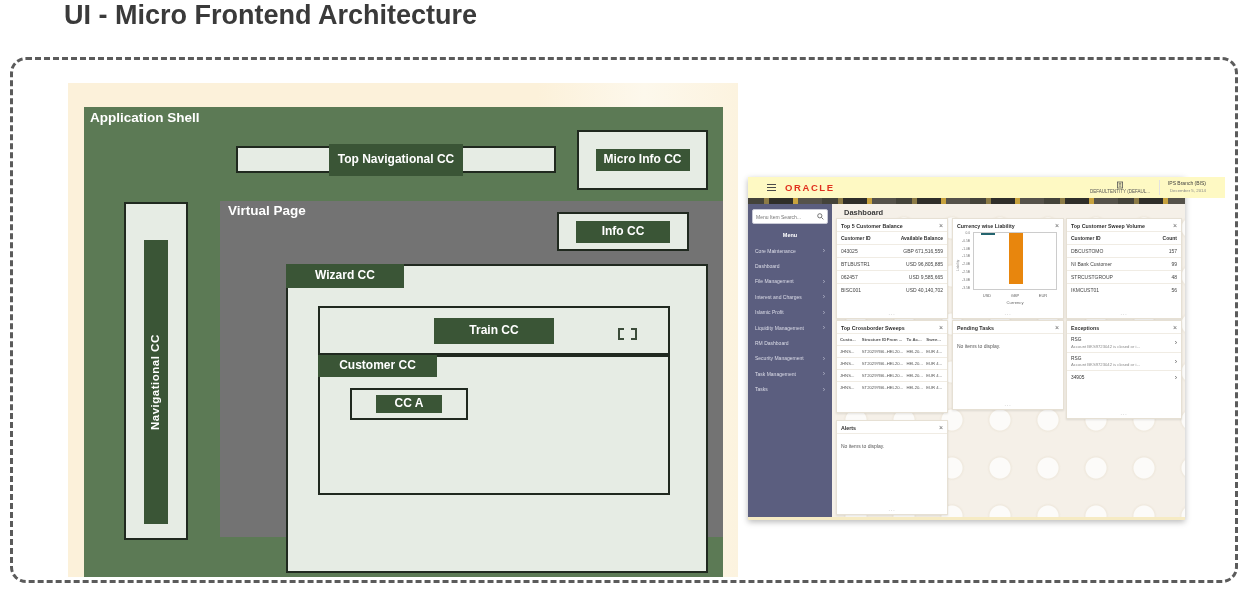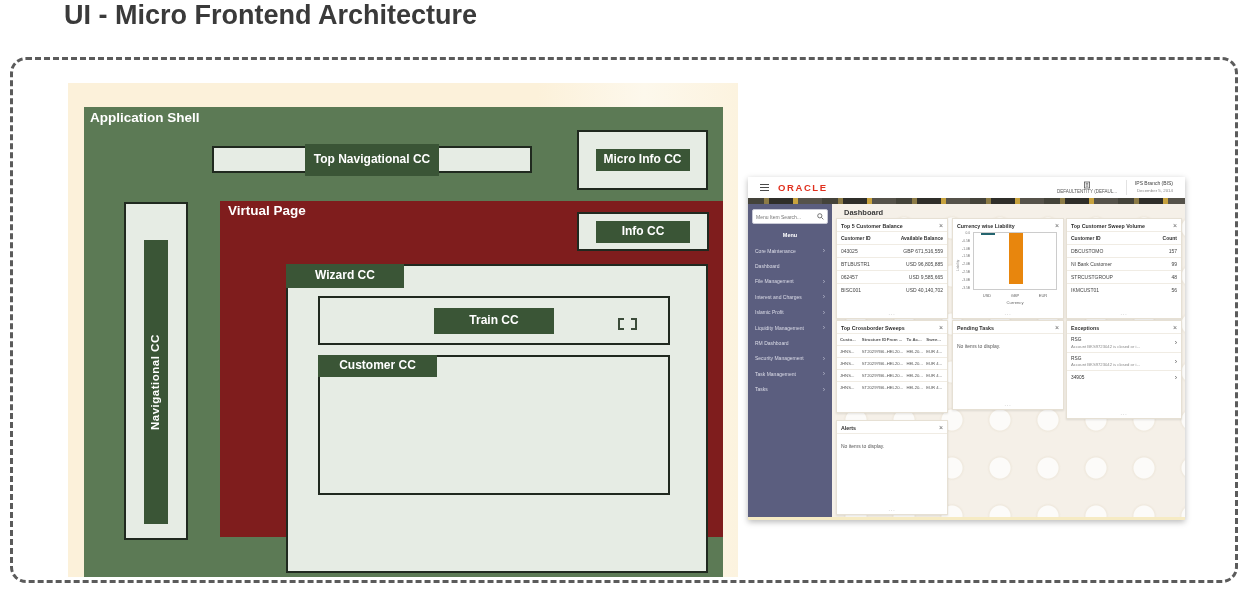--- a/index.html
+++ b/index.html
@@ -9,36 +9,36 @@
   }
   
   .slide-title{position:absolute;left:64px;top:0;margin:0;font-size:27px;font-weight:700;color:#3a3a3a}
   .frame{position:absolute;left:10px;top:57px;width:1222px;height:520px;border:3px dashed #5b5b5b;border-radius:16px}
 
   
   .diagram{position:absolute;left:68px;top:83px;width:670px;height:494px;
     background:linear-gradient(90deg,#fcf1da 0%,#fcf1da 70%,#fdf8ec 86%,#fcf3df 100%)}
   .shell{position:absolute;left:16px;top:24px;width:639px;height:470px;background:#5c7a55}
   .shell-label{position:absolute;left:6px;top:3px;font-size:13.5px;font-weight:700;color:#fff}
-  .vpage{position:absolute;left:152px;top:118px;width:503px;height:336px;background:#7f1d1d}
+  .vpage{position:absolute;left:152px;top:118px;width:503px;height:336px;background:#737373}
   .vpage-label{position:absolute;left:8px;top:2px;font-size:13.5px;font-weight:700;color:#fff}
   .obox{position:absolute;background:#e6ece4;border:2px solid #20291f;box-sizing:border-box}
   .cflex{display:flex;align-items:center;justify-content:center}
   .dlab{background:#3a5536;color:#fff;font-weight:700;font-size:12px;
     display:flex;align-items:center;justify-content:center;text-align:center;line-height:1.15}
   .tab{position:absolute;left:-2px;top:-2px}
   .vtext{writing-mode:vertical-rl;transform:rotate(180deg);font-size:11.5px;font-weight:700;color:#fff;letter-spacing:.5px;
     display:flex;align-items:center;justify-content:center}
   .dash-icon{position:absolute;right:31px;top:20px;width:15px;height:8px;border:2px dashed #3c4c3a}
 
   
   .oracle{position:absolute;left:748px;top:177px;width:437px;height:343px;background:#f4efe7;
     box-shadow:0 2px 6px rgba(0,0,0,.28)}
-  .o-topbar{position:absolute;left:0;top:0;width:437px;height:21px;background:#ffffff;
-    display:flex;align-items:center;padding:0 12px;box-sizing:border-box}
+  .o-topbar{position:absolute;left:0;top:0;width:477px;height:21px;background:#fef9c3;
+    display:flex;align-items:center;padding:0 19px;box-sizing:border-box}
   .hamburger{width:9px;height:7px;display:flex;flex-direction:column;justify-content:space-between;cursor:pointer}
   .hamburger i{display:block;height:1.4px;background:#4a4a4a}
   .o-logo{color:#e0301e;font-weight:700;font-size:9.5px;letter-spacing:1.6px;margin-left:9px}
   .o-right{margin-left:auto;display:flex;align-items:center;gap:9px}
   .o-entity{display:flex;flex-direction:column;align-items:center;font-size:4.5px;color:#555;max-width:72px;overflow:hidden;white-space:nowrap}
   .o-branch{text-align:right;font-size:5px;color:#3c3c3c;border-left:1px solid #e2e2e2;padding-left:8px;line-height:1.5}
   .o-date{font-size:4.4px;color:#8a8a8a}
   .o-banner{position:absolute;left:0;top:21px;width:437px;height:6px;
     background:repeating-linear-gradient(90deg,#44433a 0 16px,#8c7b46 16px 21px,#2f2e29 21px 45px,#c7a23e 45px 50px,#55524a 50px 74px)}
   .o-side{position:absolute;left:0;top:27px;width:84px;height:313px;background:#5b5e7f;box-sizing:border-box;padding:5px 4px}
@@ -85,46 +85,49 @@
 <body>
 
 <h1 class="slide-title">UI - Micro Frontend Architecture</h1>
 
 <div class="frame"></div>
 
 <div class="diagram">
   <div class="shell">
     <span class="shell-label">Application Shell</span>
 
-    <div class="obox cflex" style="left:128px;top:39px;width:320px;height:27px">
+    <div class="obox cflex" style="left:152px;top:39px;width:320px;height:27px">
       <div class="dlab" style="width:130px;height:32px;padding:0 2px">Top Navigational CC</div>
     </div>
 
     <div class="obox cflex" style="left:493px;top:23px;width:131px;height:60px">
       <div class="dlab" style="width:94px;height:22px">Micro Info CC</div>
     </div>
 
     <div class="vpage" style="left:136px;top:94px">
       <span class="vpage-label">Virtual Page</span>
 
-      <div class="obox cflex" style="left:357px;top:11px;width:132px;height:39px">
+      <div class="obox cflex" style="left:337px;top:11px;width:132px;height:39px">
         <div class="dlab" style="width:94px;height:22px">Info CC</div>
       </div>
 
       <div class="obox" style="left:66px;top:63px;width:422px;height:309px">
         <div class="dlab tab" style="width:118px;height:24px">Wizard CC</div>
 
-        <div class="obox cflex" style="left:30px;top:30px;width:352px;height:49px">
+        <div class="obox cflex" style="left:30px;top:40px;width:352px;height:49px">
           <div class="dlab" style="width:120px;height:26px">Train CC</div>
           <div class="dash-icon"></div>
         </div>
 
         <div class="obox" style="left:30px;top:89px;width:352px;height:140px">
           <div class="dlab tab" style="width:119px;height:22px">Customer CC</div>
 
+          <div class="obox cflex" style="left:30px;top:31px;width:118px;height:32px">
+            <div class="dlab" style="width:66px;height:18px">CC A</div>
+          </div>
         </div>
       </div>
     </div>
 
     <div class="obox" style="left:40px;top:95px;width:64px;height:338px">
       <div class="dlab vtext" style="position:absolute;left:18px;top:36px;width:24px;height:284px">Navigational CC</div>
     </div>
   </div>
 </div>
 

